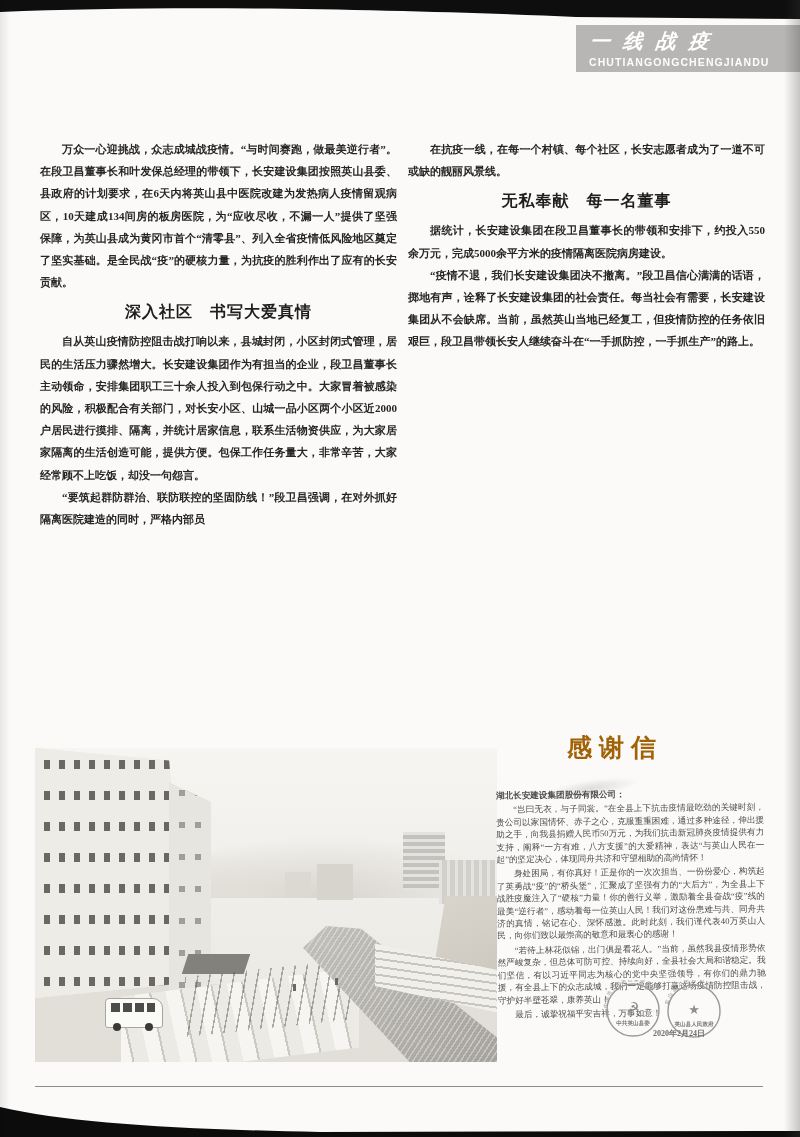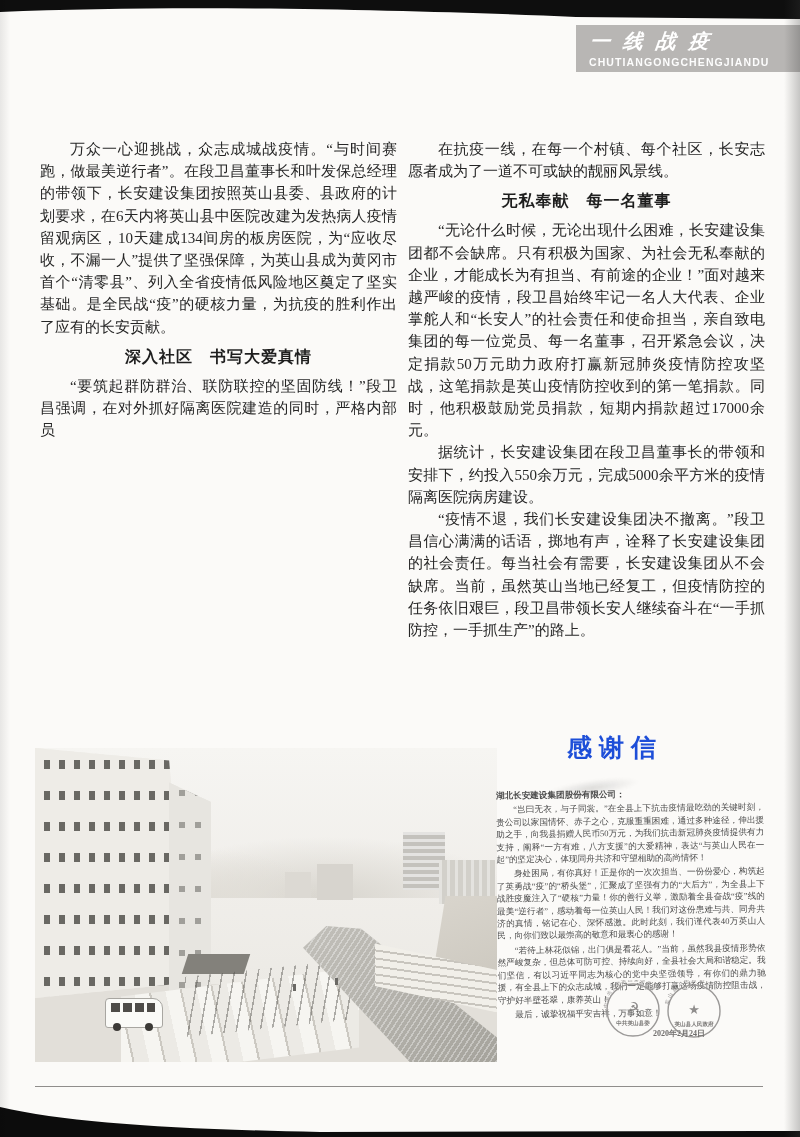--- a/index.html
+++ b/index.html
@@ -15,21 +15,21 @@
   
   .banner{position:absolute;left:576px;top:25px;width:224px;height:47px;background:#b8b6b4;
           font-family:"Liberation Sans","DejaVu Sans",sans-serif;color:#fff;}
   .banner-title{margin:3px 0 0 14px;font-size:20px;font-weight:bold;font-style:italic;
           letter-spacing:13px;transform:skewX(-6deg);white-space:nowrap;}
   .banner-subtitle{margin:1px 0 0 13px;font-size:10.5px;font-weight:bold;letter-spacing:1.1px;color:#fdfdfd;}
   
   .col{position:absolute;top:138px;width:357px;}
   .col-left{left:40px;}
   .col-right{left:408px;}
-  .col p{margin:0;font-size:15px;line-height:22.2px;text-align:justify;}
+  .col p{margin:0;font-size:11px;line-height:22.2px;text-align:justify;font-weight:bold;}
   .col p.indent{text-indent:2em;}
   .col h3{margin:9px 0 7px;font-size:16px;text-align:center;letter-spacing:1px;color:#1e1e1e;}
   
   .photo{position:absolute;left:35px;top:748px;width:462px;height:314px;background:#efede9;overflow:hidden;}
   .ph{position:absolute;}
   .ph-sky{inset:0;background:linear-gradient(180deg,#f6f5f2 0%,#f0eeea 45%,#e9e7e1 100%);}
   .ph-hill1{left:100px;top:88px;width:380px;height:62px;
      background:radial-gradient(ellipse at 50% 100%,#d8d5ce 0%,rgba(216,213,206,0) 70%);}
   .ph-hill2{left:30px;top:100px;width:260px;height:50px;
      background:radial-gradient(ellipse at 50% 100%,#e0ddd6 0%,rgba(224,221,214,0) 70%);}
@@ -68,21 +68,21 @@
      background:repeating-linear-gradient(180deg,#f1efe9 0 6px,#c8c5be 6px 8px);}
   .ph-person{width:3px;height:7px;background:#6b6965;}
   .ph-van{left:70px;top:250px;width:58px;height:30px;}
   .van-body{position:absolute;inset:0;background:#fafaf7;border:1px solid #a8a6a1;border-radius:4px 10px 3px 3px;}
   .van-win{position:absolute;left:6px;top:5px;width:44px;height:9px;
      background:repeating-linear-gradient(90deg,#4e4c48 0 9px,#fafaf7 9px 12px);}
   .van-wheel{position:absolute;bottom:-3px;width:8px;height:8px;border-radius:50%;background:#3c3a37;}
   .van-wheel.w1{left:8px;} .van-wheel.w2{left:40px;}
   
   .letter-title{position:absolute;left:505px;top:731px;width:220px;text-align:center;
-     font-size:25px;font-weight:bold;letter-spacing:7px;color:#1d4ed8;}
+     font-size:25px;font-weight:bold;letter-spacing:7px;color:#a16207;}
   .smudge{position:absolute;left:545px;top:780px;width:95px;height:16px;transform:rotate(-8deg);
      background:radial-gradient(ellipse,rgba(80,80,80,.18),rgba(80,80,80,0) 70%);filter:blur(1px);}
   .letter{position:absolute;left:497px;top:788px;width:268px;transform:rotate(-0.6deg);color:#4b4b4b;}
   .letter p{margin:0 0 2px;font-size:8.6px;line-height:12.4px;text-align:justify;}
   .letter .salutation{font-weight:bold;}
   .letter p.lp{text-indent:2em;}
   .stamps{position:absolute;left:595px;top:980px;width:175px;height:66px;}
   
   .footer-rule{position:absolute;left:35px;top:1086px;width:728px;border-top:1px solid #8f8d8b;}
   .footer{position:absolute;left:0;top:1152px;width:800px;height:26px;font-size:13px;color:#161616;padding-left:28px;}
@@ -102,27 +102,27 @@
   </svg>
 
   <div class="banner">
     <div class="banner-title">一线战疫</div>
     <div class="banner-subtitle">CHUTIANGONGCHENGJIANDU</div>
   </div>
 
   <div class="col col-left">
     <p class="indent">万众一心迎挑战，众志成城战疫情。“与时间赛跑，做最美逆行者”。在段卫昌董事长和叶发保总经理的带领下，长安建设集团按照英山县委、县政府的计划要求，在6天内将英山县中医院改建为发热病人疫情留观病区，10天建成134间房的板房医院，为“应收尽收，不漏一人”提供了坚强保障，为英山县成为黄冈市首个“清零县”、列入全省疫情低风险地区奠定了坚实基础。是全民战“疫”的硬核力量，为抗疫的胜利作出了应有的长安贡献。</p>
     <h3>深入社区　书写大爱真情</h3>
+    <p class="indent">自从英山疫情防控阻击战打响以来，县城封闭，小区封闭式管理，居民的生活压力骤然增大。长安建设集团作为有担当的企业，段卫昌董事长主动领命，安排集团职工三十余人投入到包保行动之中。大家冒着被感染的风险，积极配合有关部门，对长安小区、山城一品小区两个小区近2000户居民进行摸排、隔离，并统计居家信息，联系生活物资供应，为大家居家隔离的生活创造可能，提供方便。包保工作任务量大，非常辛苦，大家经常顾不上吃饭，却没一句怨言。</p>
     <p class="indent">“要筑起群防群治、联防联控的坚固防线！”段卫昌强调，在对外抓好隔离医院建造的同时，严格内部员</p>
   </div>
 
   <div class="col col-right">
     <p class="indent">在抗疫一线，在每一个村镇、每个社区，长安志愿者成为了一道不可或缺的靓丽风景线。</p>
     <h3>无私奉献　每一名董事</h3>
-    <p class="indent">“无论什么时候，无论出现什么困难，长安建设集团都不会缺席。只有积极为国家、为社会无私奉献的企业，才能成长为有担当、有前途的企业！”面对越来越严峻的疫情，段卫昌始终牢记一名人大代表、企业掌舵人和“长安人”的社会责任和使命担当，亲自致电集团的每一位党员、每一名董事，召开紧急会议，决定捐款50万元助力政府打赢新冠肺炎疫情防控攻坚战，这笔捐款是英山疫情防控收到的第一笔捐款。同时，他积极鼓励党员捐款，短期内捐款超过17000余元。</p>
     <p class="indent">据统计，长安建设集团在段卫昌董事长的带领和安排下，约投入550余万元，完成5000余平方米的疫情隔离医院病房建设。</p>
     <p class="indent">“疫情不退，我们长安建设集团决不撤离。”段卫昌信心满满的话语，掷地有声，诠释了长安建设集团的社会责任。每当社会有需要，长安建设集团从不会缺席。当前，虽然英山当地已经复工，但疫情防控的任务依旧艰巨，段卫昌带领长安人继续奋斗在“一手抓防控，一手抓生产”的路上。</p>
   </div>
 
   <div class="photo">
     <div class="ph ph-sky"></div>
     <div class="ph ph-hill1"></div>
     <div class="ph ph-hill2"></div>
     <div class="ph ph-bldg-a"></div>
     <div class="ph ph-bldg-b"></div>

